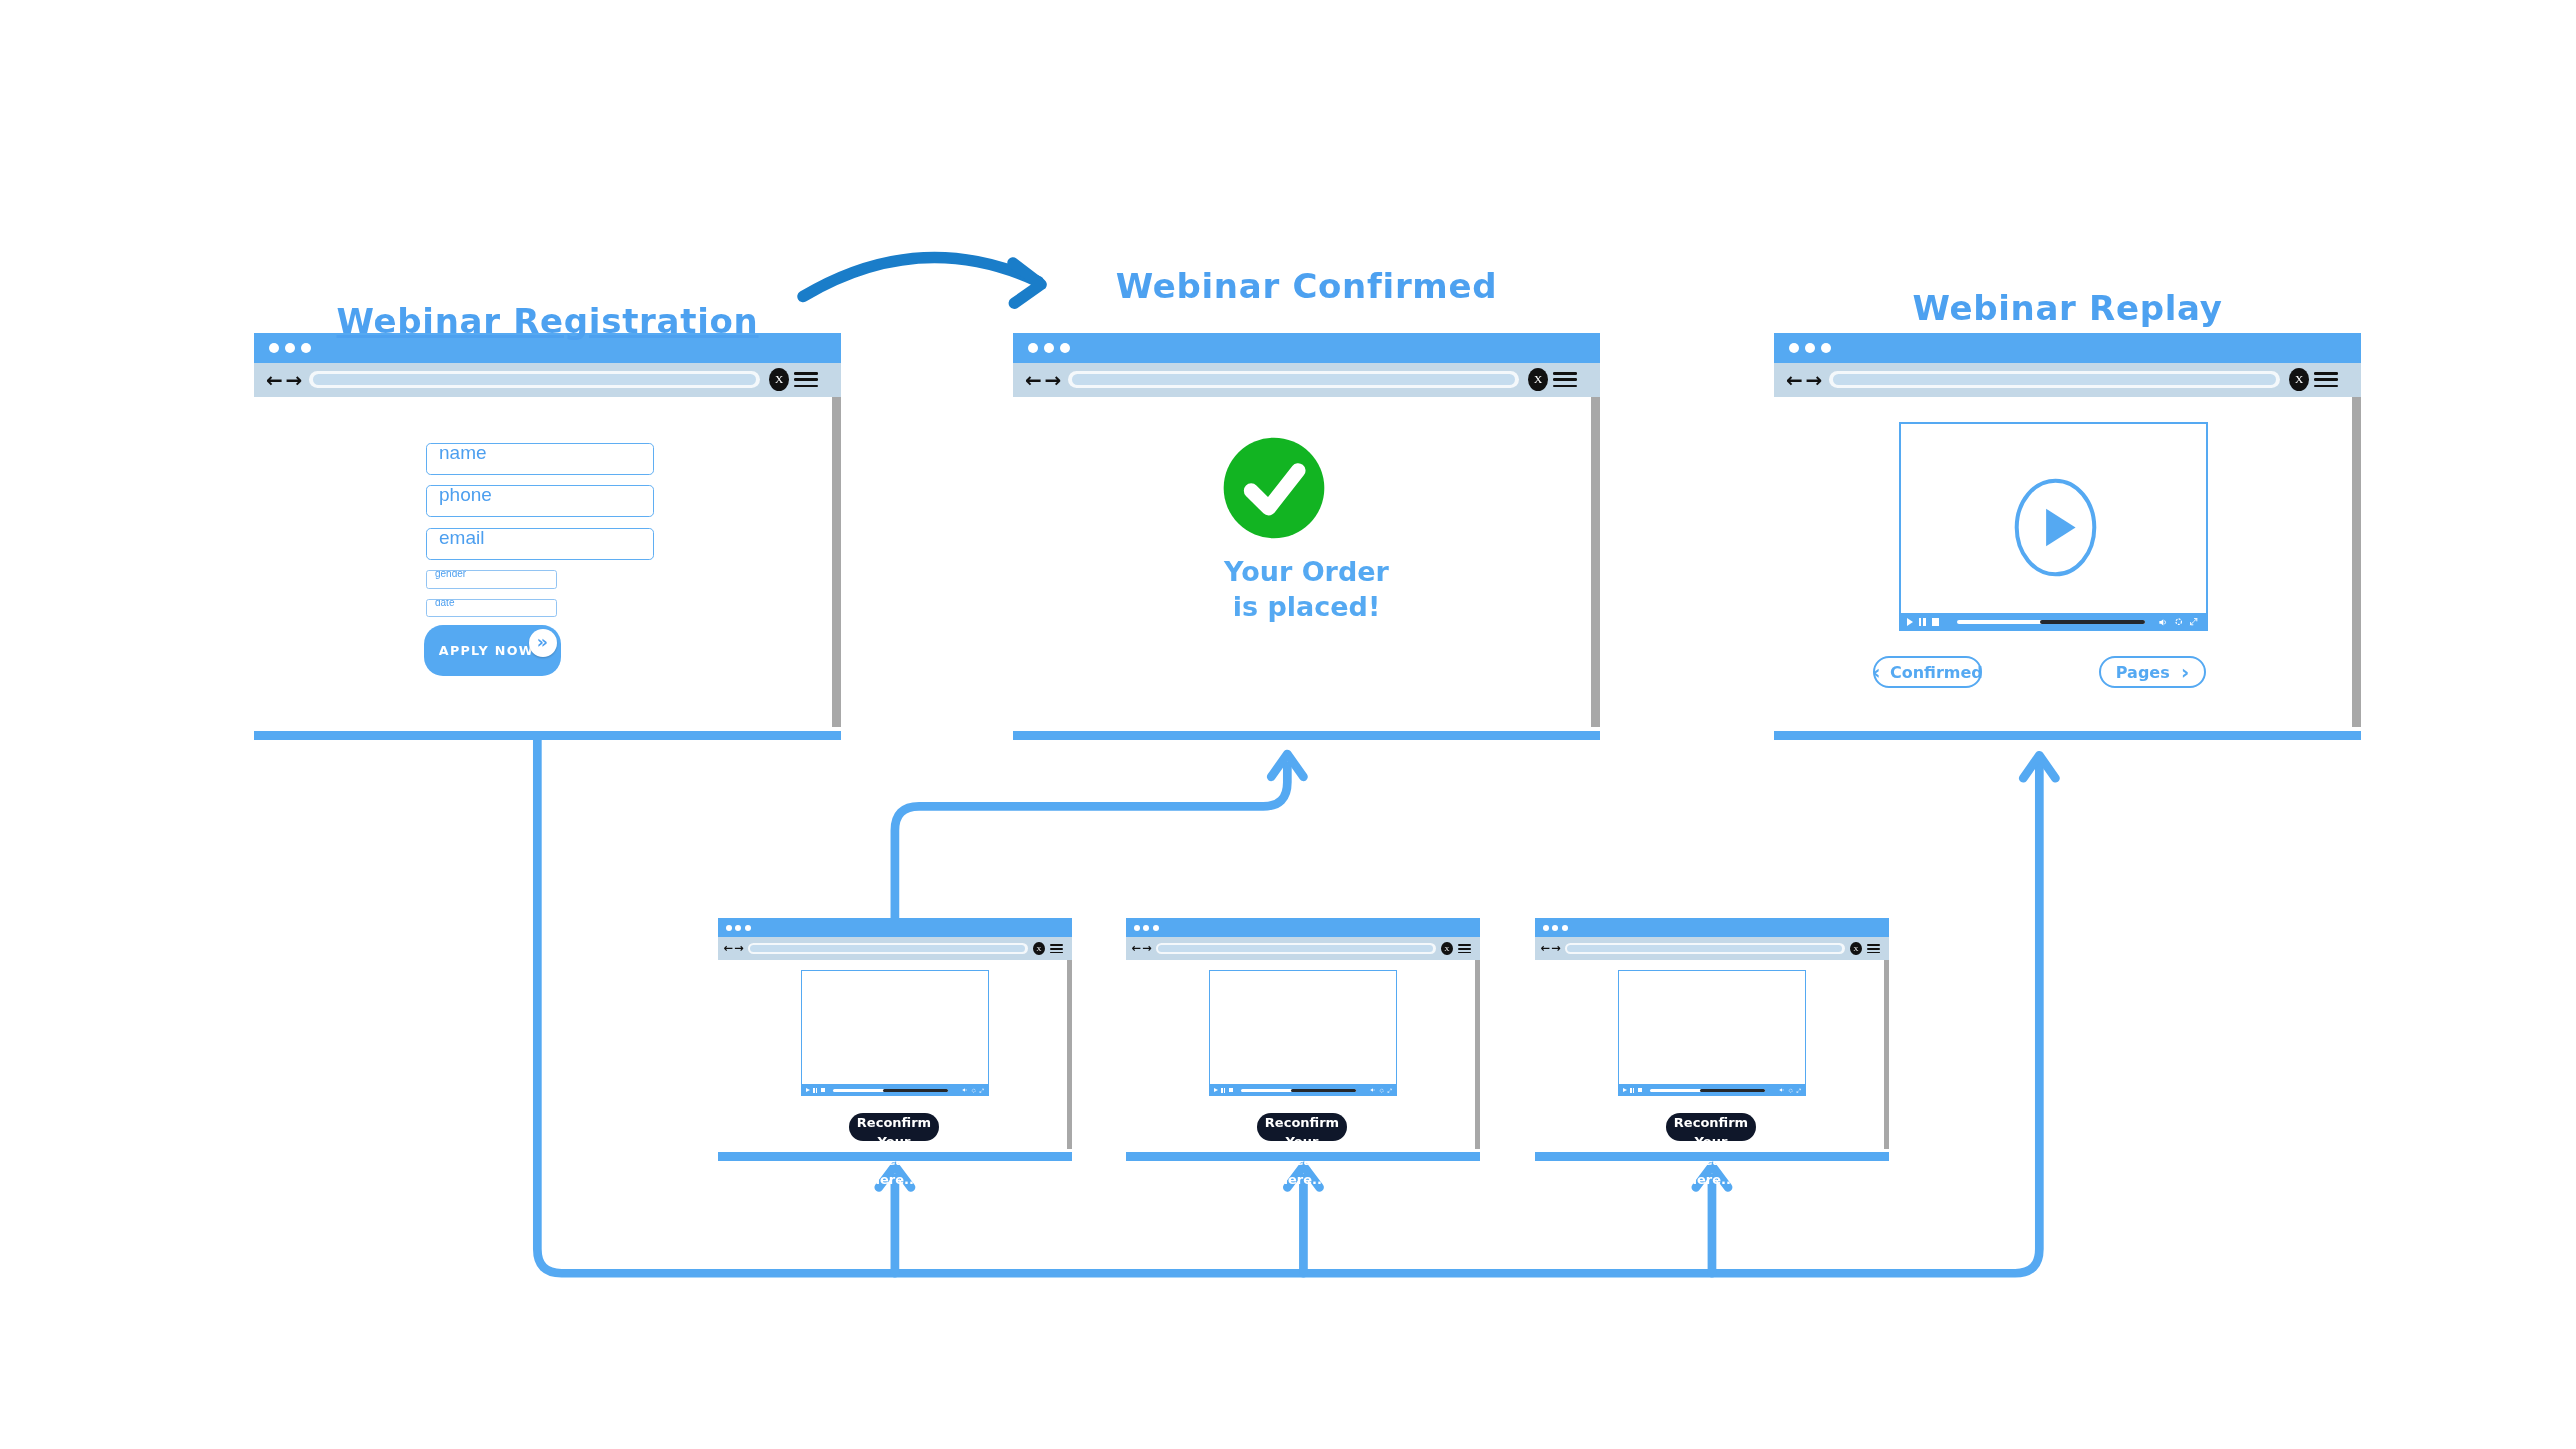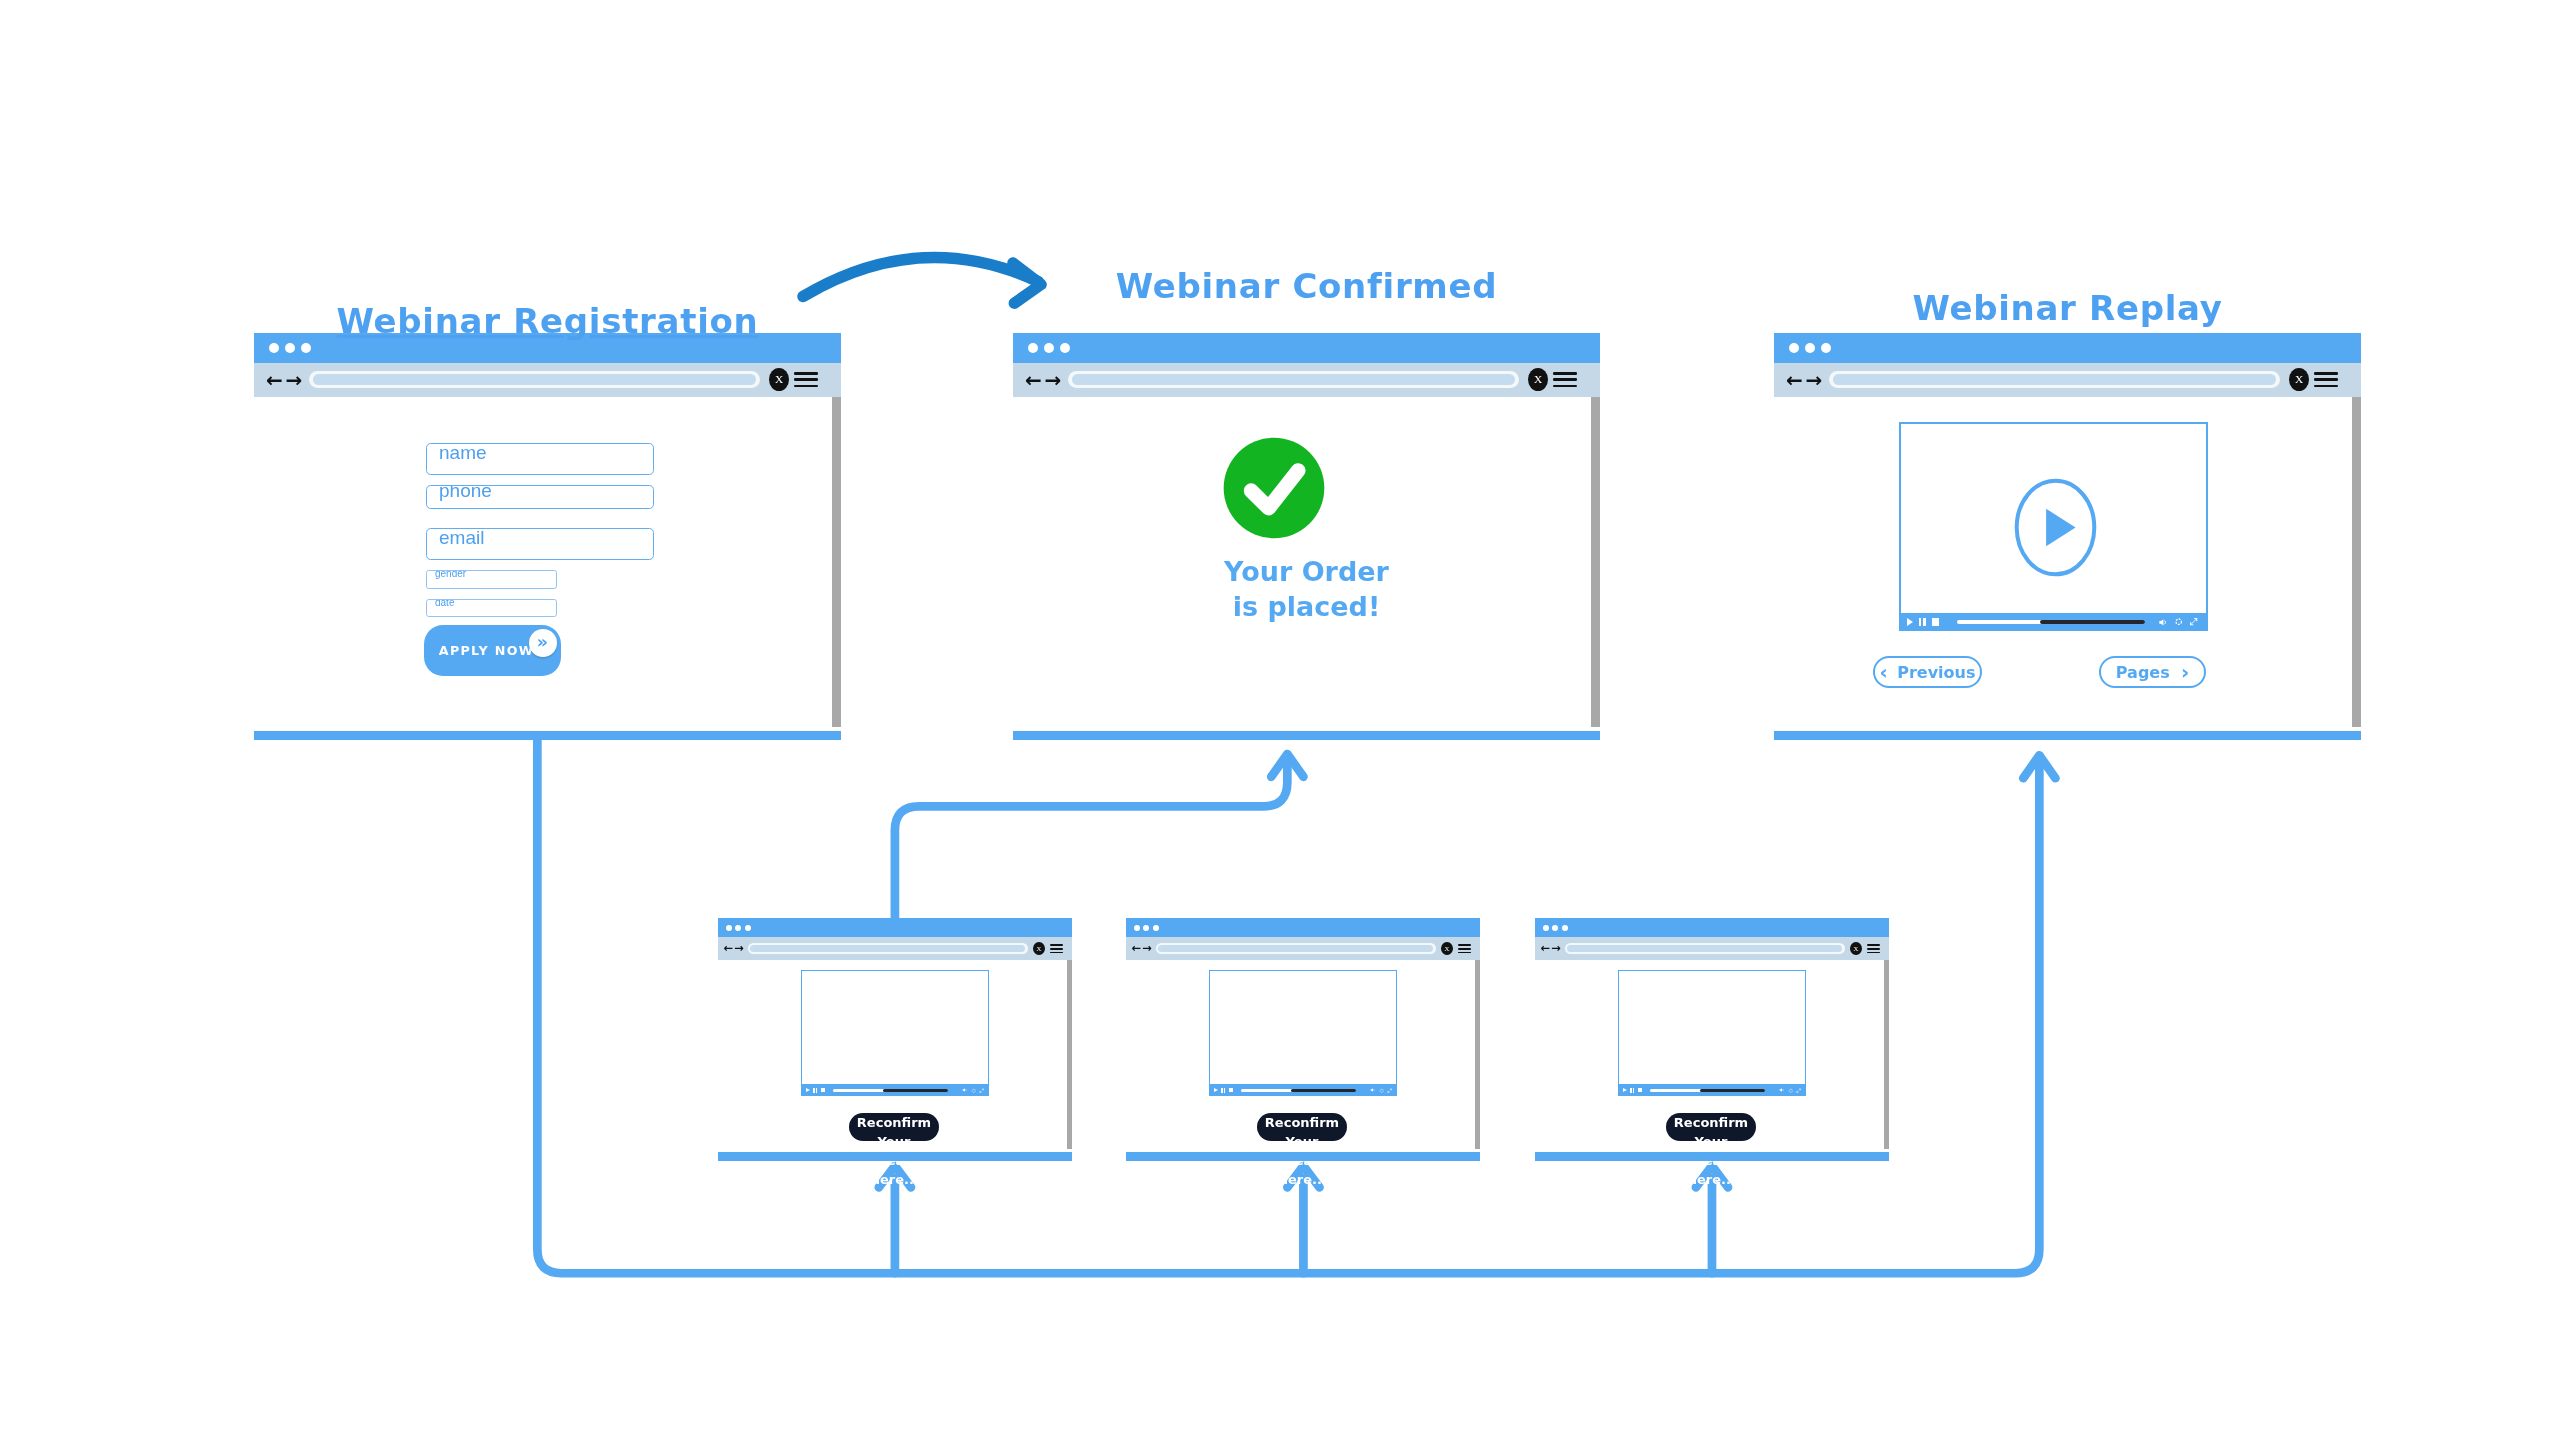--- a/index.html
+++ b/index.html
@@ -110,21 +110,21 @@
       <div class="xbadge big">X</div>
       <div class="burger big">
           <i></i>
           <i></i>
           <i></i>
         </div>
     </div>
     <div class="scrollbar big"></div>
 
     <input class="field" style="left: 172px; top: 110px; width: 228px; height: 32px;" placeholder="name">
-    <input class="field" style="left: 172px; top: 152px; width: 228px; height: 24px;" placeholder="phone">
+    <input class="field" style="left: 172px; top: 152px; width: 228px; height: 32px;" placeholder="phone">
     <input class="field" style="left: 172px; top: 195px; width: 228px; height: 32px;" placeholder="email">
     <input class="field small" style="left: 172px; top: 237px; width: 131px; height: 19px;" placeholder="gender">
     <input class="field small" style="left: 172px; top: 266px; width: 131px; height: 18px;" placeholder="date">
     <button class="applybtn" style="left:170px;top:292px;width:137px;height:51px;">
       <span>APPLY NOW</span>
       <span class="apply-circ">»</span>
     </button>
   </div>
   <div class="bottombar" style="left:254px;top:731px;width:587px;height:9.4px;"></div>
 
@@ -203,21 +203,21 @@
             <circle cx="12" cy="12" r="7" stroke="#fff" stroke-width="3" fill="none" stroke-dasharray="5 3"></circle>
             </svg>
           <svg width="9.4" height="9.4" viewBox="0 0 24 24">
             <path d="M14 4h6v6M20 4l-7 7M10 20H4v-6M4 20l7-7" stroke="#fff" stroke-width="2.4" fill="none" stroke-linecap="round"></path>
             </svg>
         </div>
       </div>
     </div>
     <button class="pillbtn" style="left:99px;top:323px;width:109px;height:32px;">
       <span style="font-size:20px;">‹</span>
-      <span>Previous</span>
+      <span>Confirmed</span>
     </button>
     <button class="pillbtn" style="left:325px;top:323px;width:107px;height:32px;justify-content:space-between;padding:0 14.8px;">
       <span>Pages</span>
       <span style="font-size:20px;">›</span>
     </button>
   </div>
   <div class="bottombar" style="left:1774px;top:731px;width:587px;height:9.4px;"></div>
 
   <div class="window" style="left:718px;top:918px;width:354px;height:231px;">
     <div class="win-top sm">

